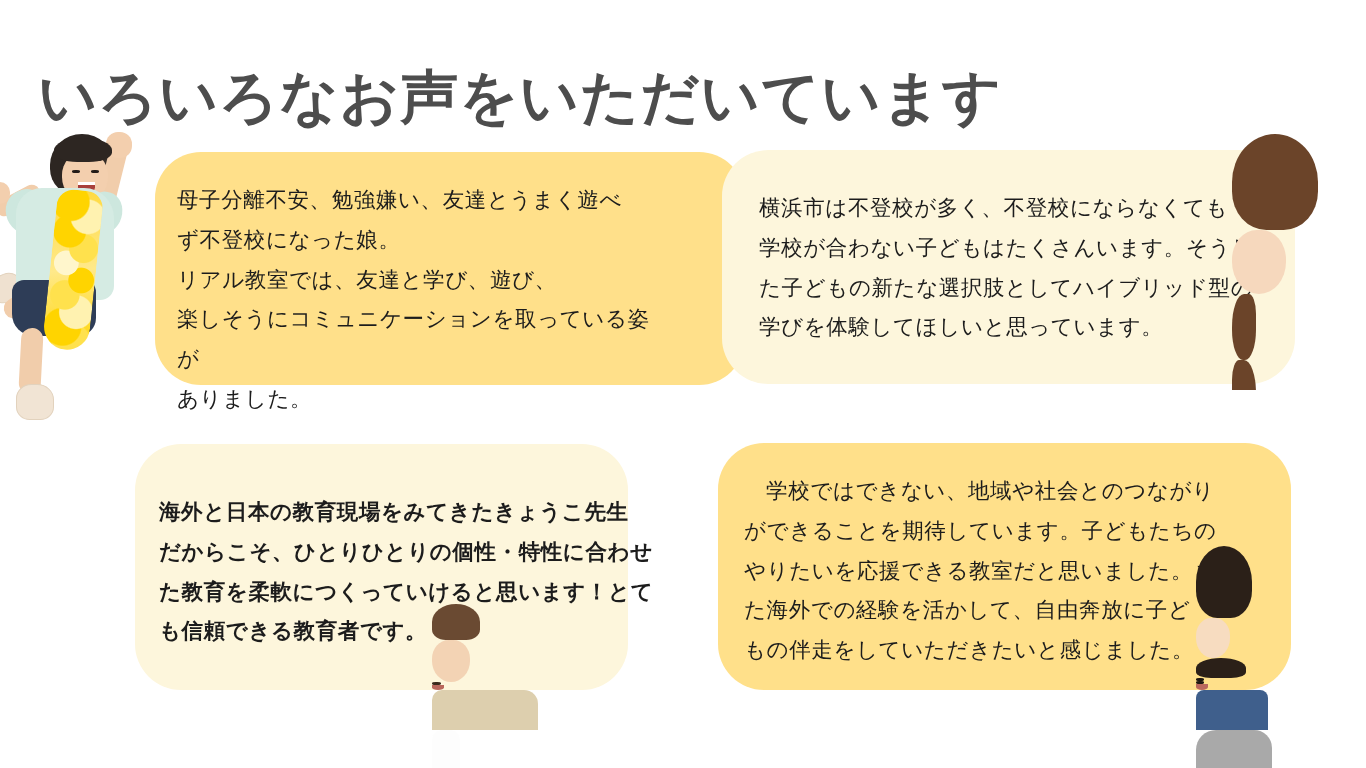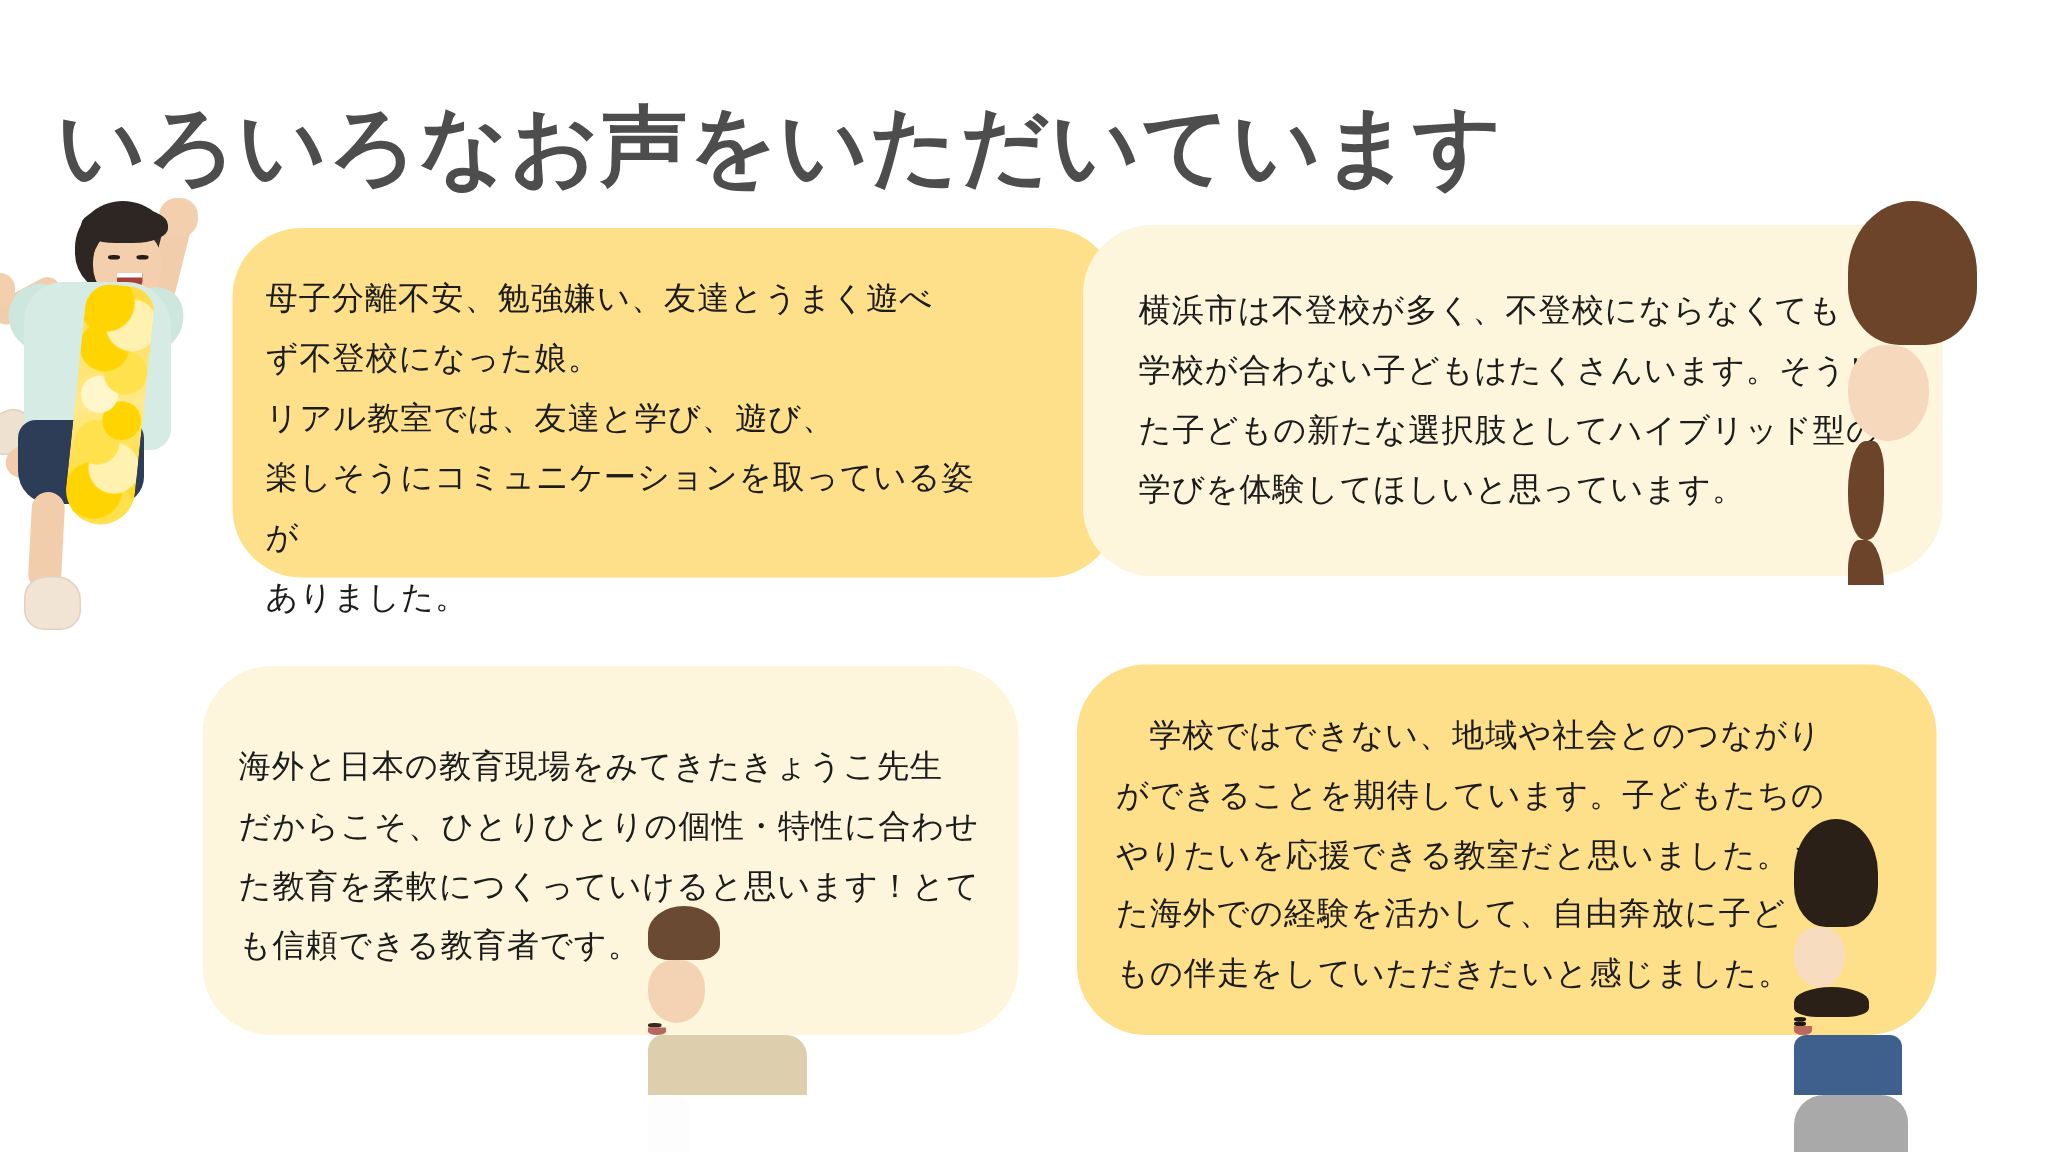--- a/index.html
+++ b/index.html
@@ -44,21 +44,21 @@
     white-space: pre-line;
     font-family: "DejaVu Sans", "Liberation Sans", sans-serif;
   }
 
   #card-1 { left: 155px; top: 152px; width: 590px; height: 233px; }
   #card-1 .card-text { position: absolute; left: 22px; top: 28px; width: 490px; }
 
   #card-2 { left: 722px; top: 150px; width: 573px; height: 234px; }
   #card-2 .card-text { position: absolute; left: 37px; top: 38px; width: 520px; }
 
-  #card-3 { left: 135px; top: 444px; width: 544px; height: 246px; }
+  #card-3 { left: 135px; top: 444px; width: 493px; height: 246px; font-weight: bold; }
   #card-3 .card-text { position: absolute; left: 24px; top: 48px; width: 502px; }
 
   #card-4 { left: 718px; top: 443px; width: 573px; height: 247px; }
   #card-4 .card-text { position: absolute; left: 26px; top: 28px; width: 530px; }
 
   
   .photo {
     position: absolute;
     overflow: hidden;
   }

